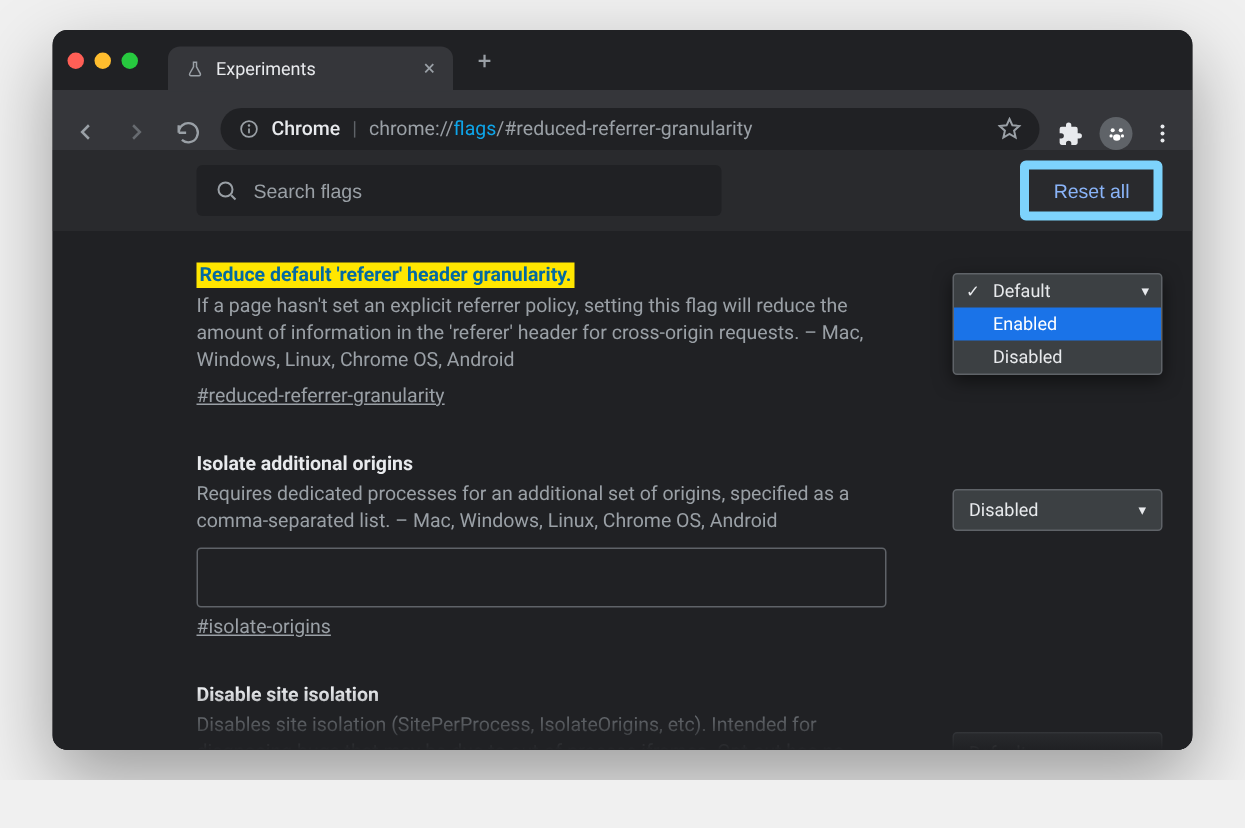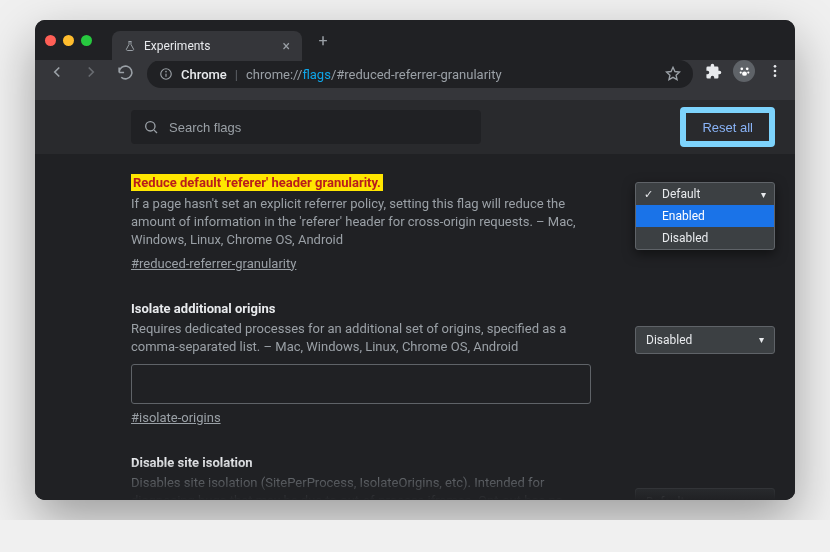--- a/index.html
+++ b/index.html
@@ -55,21 +55,21 @@
   .newtab {
     width: 26px; height: 26px; border-radius: 50%;
     display:flex; align-items:center; justify-content:center;
     color:#9aa0a6; font-size:16px; cursor:pointer;
   }
   
   .toolbar {
     height: 40px;
     background: #35363a;
     display: flex;
-    align-items: flex-start;
+    align-items: flex-end;
     padding: 0 10px;
     gap: 10px;
   }
   .nav-icon {
     width: 24px; height: 24px; display:flex; align-items:center; justify-content:center;
     color:#9aa0a6; cursor:pointer;
   }
   .nav-icon.disabled { opacity: 0.5; }
   .omnibox {
     flex: 1;
@@ -152,21 +152,21 @@
   }
   .flag-main { flex: 1; min-width: 0; }
   .flag-title {
     font-size: 13px;
     font-weight: 700;
     margin-bottom: 4px;
     display: inline-block;
   }
   .flag-title.highlight {
     background: #ffe600;
-    color: #b91c1c;
+    color: #0369a1;
     padding: 1px 2px;
   }
   .flag-desc {
     font-size: 13px;
     color: #9aa0a6;
     line-height: 1.4;
     max-width: 460px;
   }
   .flag-anchor {
     font-size: 13px;

